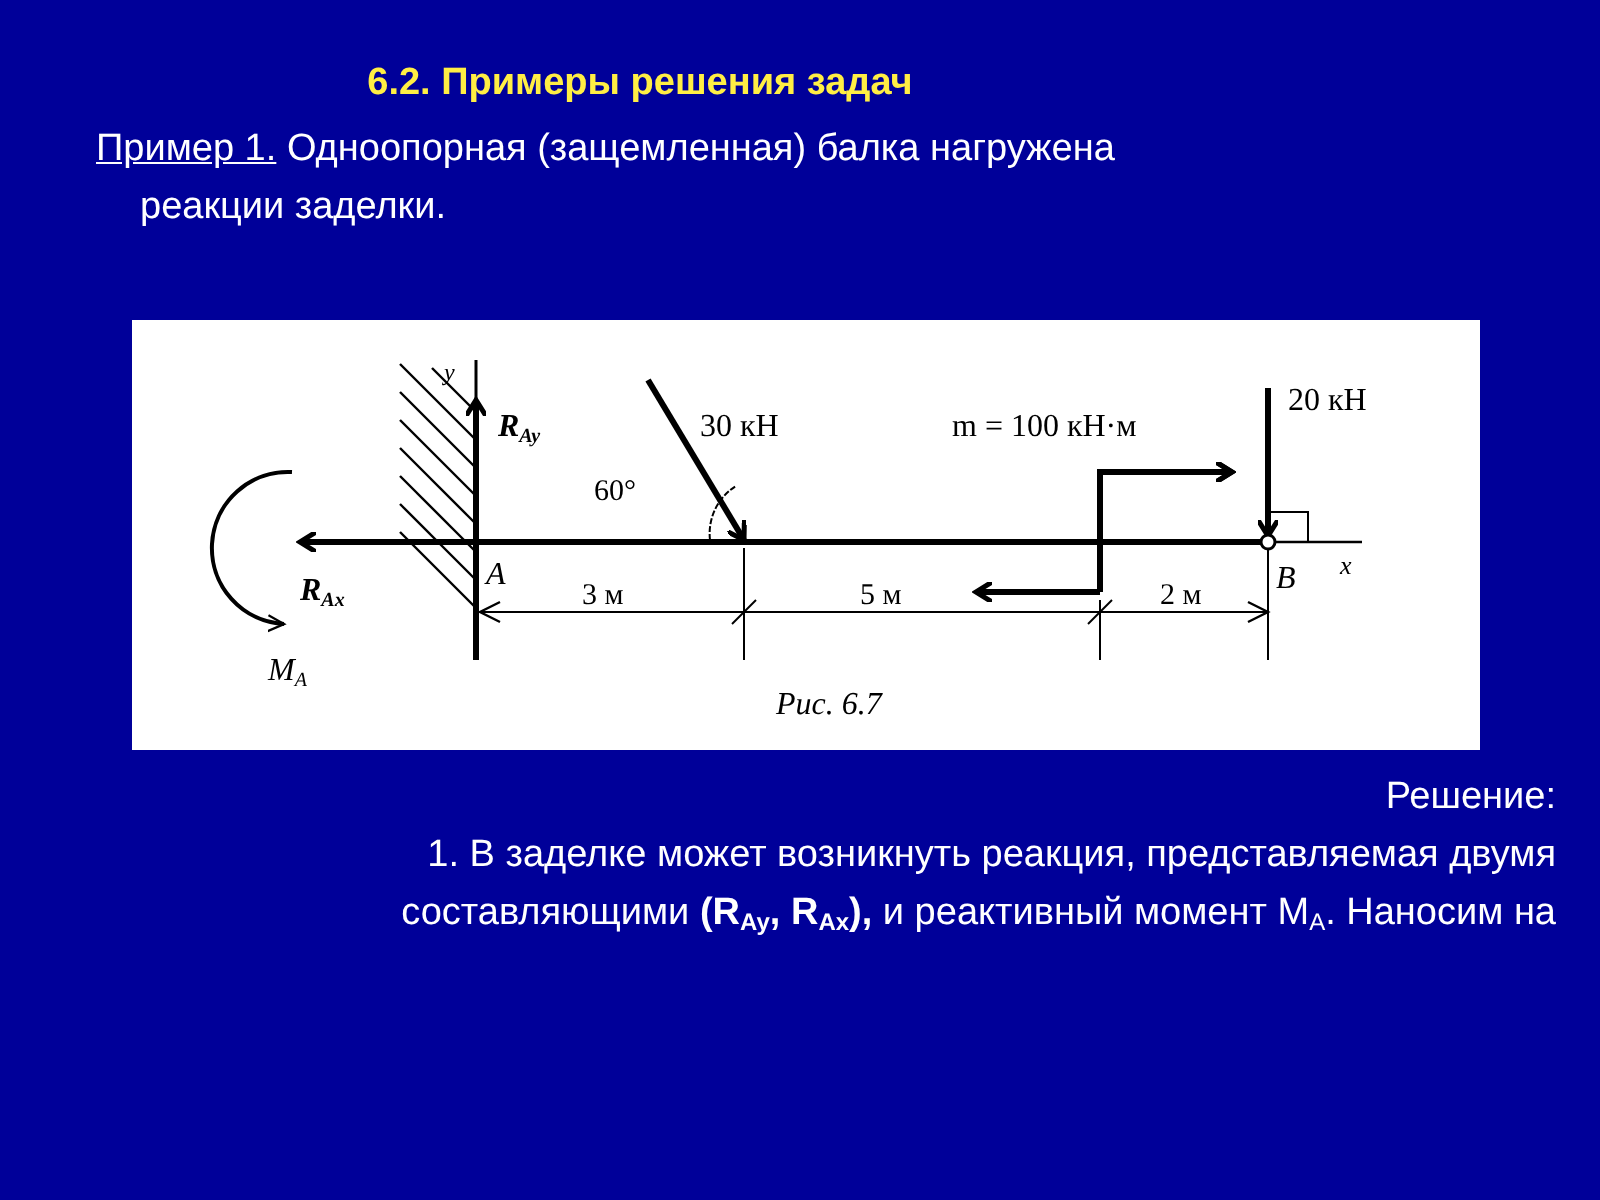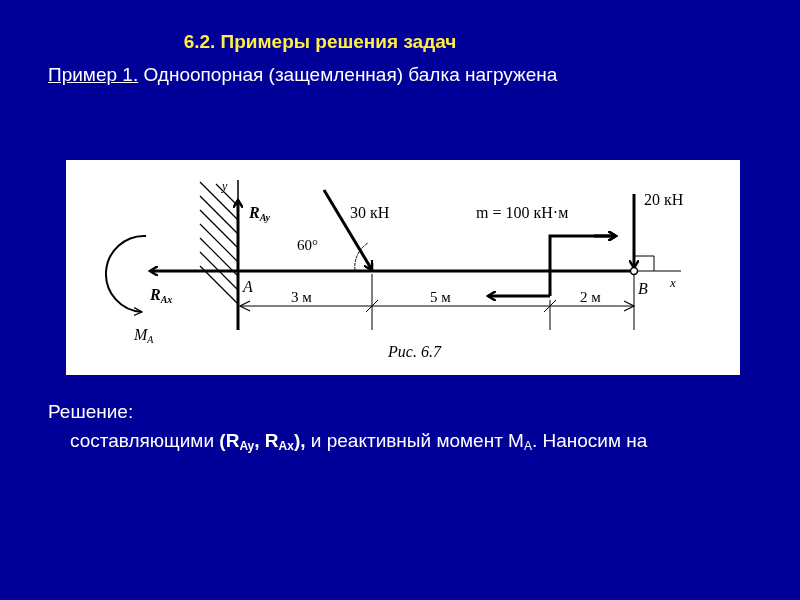--- a/index.html
+++ b/index.html
@@ -19,34 +19,35 @@
     font-size: 19px; line-height: 29px;
   }
   .problem .lead { font-weight: normal; text-decoration: underline; }
   .problem .indent { padding-left: 22px; display: block; }
   .figure-panel {
     position: absolute; left: 66px; top: 160px; width: 674px; height: 215px;
     background: #ffffff;
   }
   .figure-panel svg { position: absolute; left: 0; top: 0; }
   .solution {
-    position: absolute; left: 48px; top: 397px; width: 730px;
-    font-size: 19px; line-height: 29px;
+    position: absolute; left: 48px; top: 384px; width: 730px;
+    font-size: 19px; line-height: 29px; text-align: right;
   }
   .solution .indent { padding-left: 22px; display: block; }
   .solution sub { font-size: 12px; vertical-align: -3px; }
   .bold { font-weight: bold; }
 </style>
 </head>
 <body>
 
 <div class="slide-title">6.2. Примеры решения задач</div>
 
 <div class="problem">
   <span class="lead">Пример 1.</span><span> Одноопорная (защемленная) балка нагружена</span>
+  <span class="indent">реакции заделки.</span>
 </div>
 
 <div class="figure-panel">
   <svg width="674" height="215" viewBox="0 0 674 215">
     <defs>
       <marker id="ah" markerWidth="10" markerHeight="10" refX="8" refY="5" orient="auto" markerUnits="userSpaceOnUse">
         <path d="M0,0 L8,5 L0,10" fill="none" stroke="#000" stroke-width="2.5"></path>
       </marker>
       <marker id="ahs" markerWidth="10" markerHeight="10" refX="8" refY="5" orient="auto" markerUnits="userSpaceOnUse">
         <path d="M0,1 L8,5 L0,9" fill="none" stroke="#000" stroke-width="1.2"></path>
@@ -113,14 +114,15 @@
       <text x="225" y="142" font-size="15">3 м</text>
       <text x="364" y="142" font-size="15">5 м</text>
       <text x="514" y="142" font-size="15">2 м</text>
       <text x="322" y="197" font-size="16" font-style="italic">Рис. 6.7</text>
     </g>
   </svg>
 </div>
 
 <div class="solution">
   <span style="display:block">Решение:</span>
+  <span style="display:block">1. В заделке может возникнуть реакция, представляемая двумя</span>
   <span class="indent"><span>составляющими </span><span class="bold"><span>(R</span><sub>Ay</sub><span>, R</span><sub>Ax</sub><span>),</span></span><span> и реактивный момент M</span><sub>A</sub><span>. Наносим на</span></span>
 </div>
 
 </body></html>

